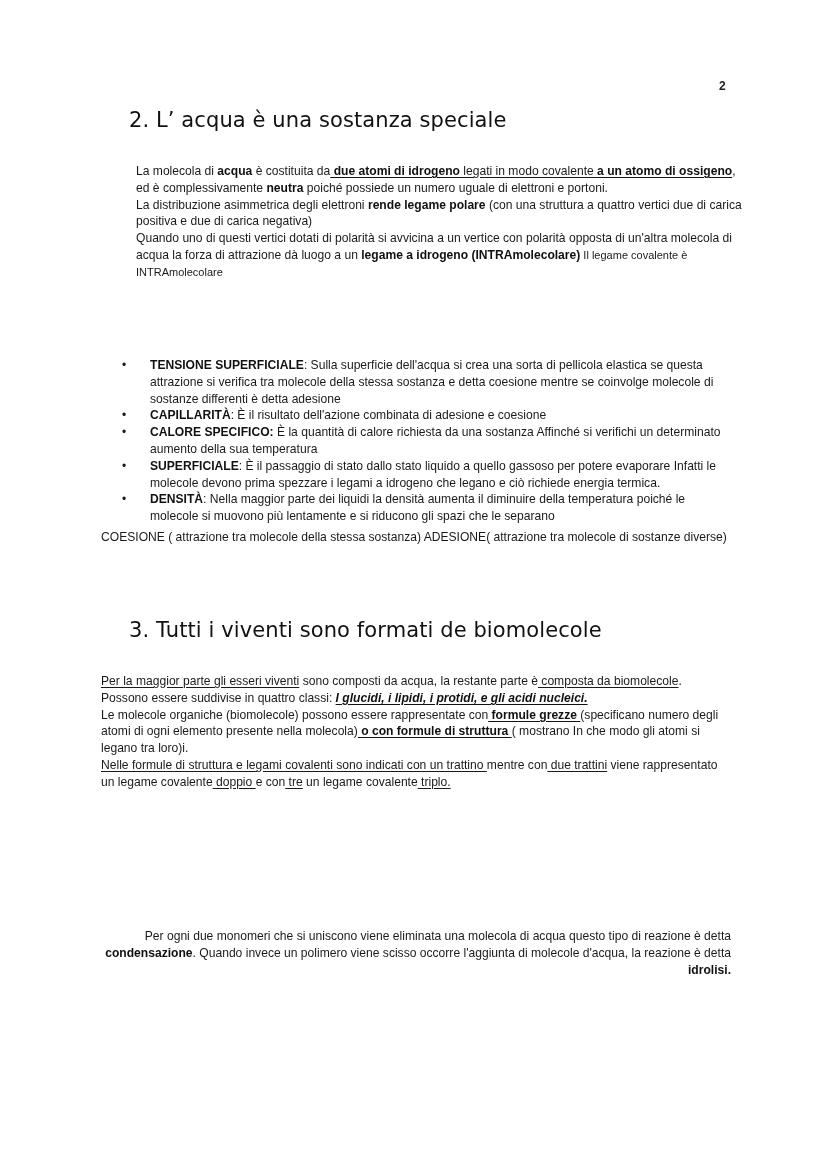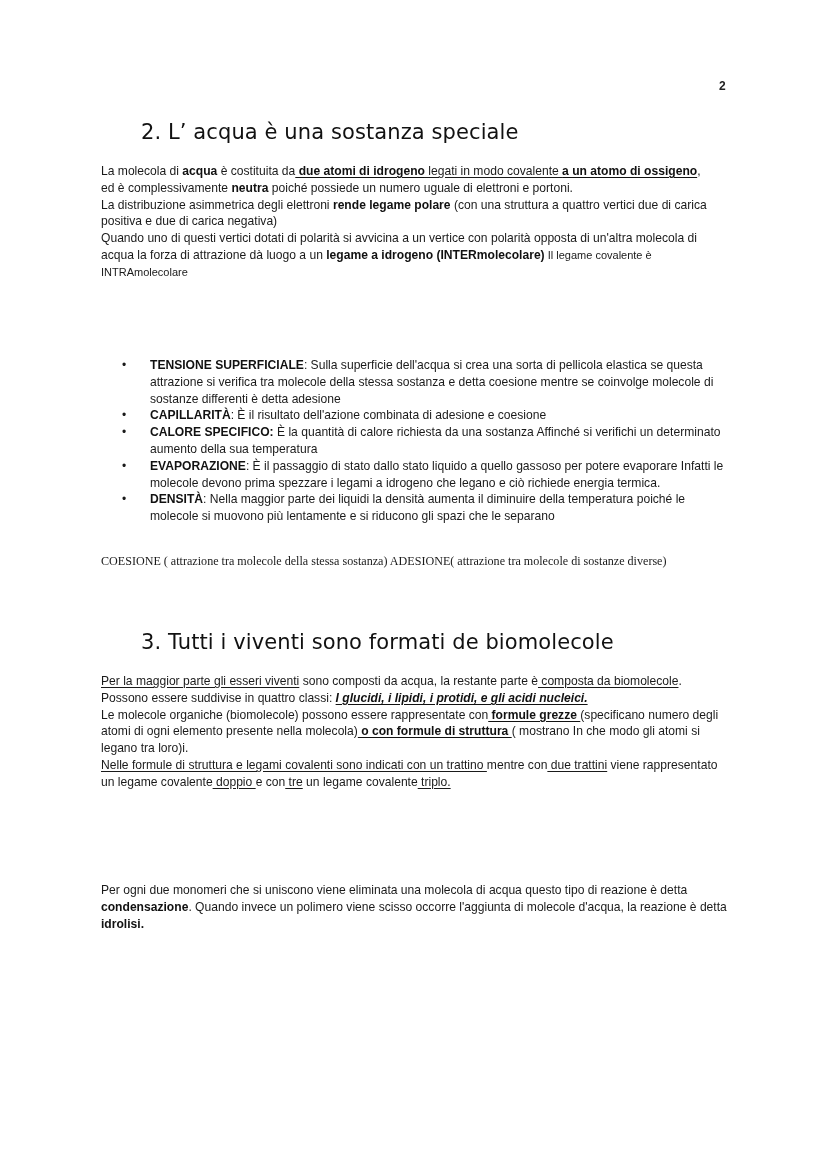--- a/index.html
+++ b/index.html
@@ -1,26 +1,26 @@
 <!DOCTYPE html>
 <html><head>
   <meta charset="utf-8">
   <style>
     html, body { margin: 0; padding: 0; background: #ffffff; }
     body { width: 828px; height: 1169px; position: relative; overflow: hidden; color: #1a1a1a; }
     .page-number { position: absolute; top: 79px; left: 719px; font-family: "Liberation Sans", sans-serif; font-size: 12px; font-weight: bold; color: #222; }
-    .heading { position: absolute; left: 125px; font-family: "DejaVu Sans", sans-serif; font-size: 21px; font-weight: normal; color: #111; margin: 16px; letter-spacing: 0.1px; }
+    .heading { position: absolute; left: 125px; font-family: "DejaVu Sans", sans-serif; font-size: 21px; font-weight: normal; color: #111; margin: 4px; letter-spacing: 0.1px; }
     .h1 { top: 104px; }
     .h2 { top: 614px; }
     .body-block { position: absolute; left: 101px; width: 630px; font-family: "Liberation Sans", sans-serif; font-size: 12.1px; line-height: 16.8px; color: #1a1a1a; }
-    .block1 { top: 163px; }
+    .block1 { top: 163px; margin-left: 35px; }
     .block-list { top: 357px; left: 122px; width: 612px; }
-    .block-coes { top: 553px; font-family: Liberation Serif, serif; }
+    .block-coes { top: 529px; }
     .block2 { top: 673px; }
-    .block3 { top: 882px; }
+    .block3 { top: 928px; text-align: right; }
     p { margin: 0; }
     b { font-weight: bold; color: #111; }
     .u { text-decoration: underline; text-underline-offset: 2px; }
     .small { font-size: 11px; }
     ul { list-style: none; margin: 0; padding: 0; }
     li { position: relative; padding-left: 28px; }
     li .bullet { position: absolute; left: 0; top: 0; width: 20px; font-size: 12px; }
   </style>
 </head>
 <body>
@@ -31,30 +31,30 @@
 
 <div class="body-block block1">
   <p>
     <span>La molecola di </span><b>acqua</b><span> è costituita da</span><b class="u"> due atomi di idrogeno</b><span class="u"> legati in modo covalente </span><b class="u">a un atomo di ossigeno</b><span>,</span><br>
     <span>ed è complessivamente </span><b>neutra</b><span> poiché possiede un numero uguale di elettroni e portoni.</span>
   </p>
   <p>
     <span>La distribuzione asimmetrica degli elettroni </span><b>rende legame polare</b><span> (con una struttura a quattro vertici due di carica positiva e due di carica negativa)</span>
   </p>
   <p>
-    <span>Quando uno di questi vertici dotati di polarità si avvicina a un vertice con polarità opposta di un'altra molecola di acqua la forza di attrazione dà luogo a un </span><b>legame a idrogeno (INTERmolecolare)</b><span class="small"> Il legame covalente è INTRAmolecolare</span>
+    <span>Quando uno di questi vertici dotati di polarità si avvicina a un vertice con polarità opposta di un'altra molecola di acqua la forza di attrazione dà luogo a un </span><b>legame a idrogeno (INTRAmolecolare)</b><span class="small"> Il legame covalente è INTRAmolecolare</span>
   </p>
 </div>
 
 <div class="body-block block-list">
   <ul>
     <li><span class="bullet">•</span><b>TENSIONE SUPERFICIALE</b><span>: Sulla superficie dell'acqua si crea una sorta di pellicola elastica se questa attrazione si verifica tra molecole della stessa sostanza e detta coesione mentre se coinvolge molecole di sostanze differenti è detta adesione</span></li>
     <li><span class="bullet">•</span><b>CAPILLARITÀ</b><span>: È il risultato dell'azione combinata di adesione e coesione</span></li>
     <li><span class="bullet">•</span><b>CALORE SPECIFICO:</b><span> È la quantità di calore richiesta da una sostanza Affinché si verifichi un determinato aumento della sua temperatura</span></li>
-    <li><span class="bullet">•</span><b>EVAPORAZIONE</b><span>: È il passaggio di stato dallo stato liquido a quello gassoso per potere evaporare Infatti le molecole devono prima spezzare i legami a idrogeno che legano e ciò richiede energia termica.</span></li>
+    <li><span class="bullet">•</span><b>SUPERFICIALE</b><span>: È il passaggio di stato dallo stato liquido a quello gassoso per potere evaporare Infatti le molecole devono prima spezzare i legami a idrogeno che legano e ciò richiede energia termica.</span></li>
     <li><span class="bullet">•</span><b>DENSITÀ</b><span>: Nella maggior parte dei liquidi la densità aumenta il diminuire della temperatura poiché le molecole si muovono più lentamente e si riducono gli spazi che le separano</span></li>
   </ul>
 </div>
 
 <div class="body-block block-coes">
   <p>COESIONE ( attrazione tra molecole della stessa sostanza)   ADESIONE( attrazione tra molecole di sostanze diverse)</p>
 </div>
 
 <h1 class="heading h2">3. Tutti i viventi sono formati de biomolecole</h1>
 

